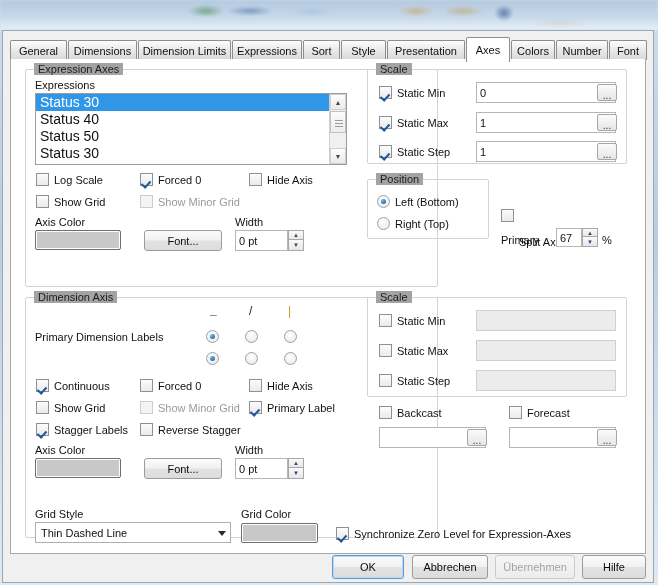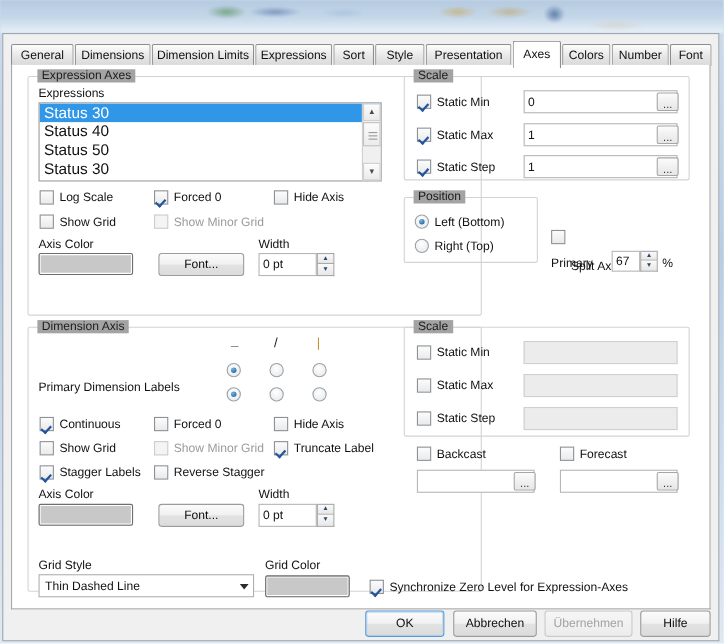--- a/index.html
+++ b/index.html
@@ -237,42 +237,42 @@
       <div class="lbl" style="left:591px;top:175px;">%</div>
 
       <div class="gbox" style="left:14px;top:238px;width:413px;height:241px;">
         <span class="gtitle">Dimension Axis</span>
       </div>
 
       <span class="hdrsym" style="left:199px;top:244px;font-weight:bold;">_</span>
       <span class="hdrsym" style="left:238px;top:245px;">/</span>
       <span class="hdrsym" style="left:277px;top:245px;color:#c8922e;">|</span>
 
-      <div class="lbl" style="left:24px;top:272px;margin-top:15px;">Primary Dimension Labels</div>
+      <div class="lbl" style="left:24px;top:272px;">Primary Dimension Labels</div>
       <div class="rb on" style="left:195px;top:271px;"></div>
       <div class="rb" style="left:234px;top:271px;"></div>
       <div class="rb" style="left:273px;top:271px;"></div>
 
       <div class="rb on" style="left:195px;top:293px;"></div>
       <div class="rb" style="left:234px;top:293px;"></div>
       <div class="rb" style="left:273px;top:293px;"></div>
 
       <div class="cb on" style="left:25px;top:320px;"></div>
       <div class="lbl" style="left:43px;top:321px;">Continuous</div>
       <div class="cb" style="left:129px;top:320px;"></div>
       <div class="lbl" style="left:147px;top:321px;">Forced 0</div>
       <div class="cb" style="left:238px;top:320px;"></div>
       <div class="lbl" style="left:256px;top:321px;">Hide Axis</div>
 
       <div class="cb" style="left:25px;top:342px;"></div>
       <div class="lbl" style="left:43px;top:343px;">Show Grid</div>
       <div class="cb dis" style="left:129px;top:342px;"></div>
       <div class="lbl dis" style="left:147px;top:343px;">Show Minor Grid</div>
       <div class="cb on" style="left:238px;top:342px;"></div>
-      <div class="lbl" style="left:256px;top:343px;">Truncate Label</div>
+      <div class="lbl" style="left:256px;top:343px;">Primary Label</div>
 
       <div class="cb on" style="left:25px;top:364px;"></div>
       <div class="lbl" style="left:43px;top:365px;">Stagger Labels</div>
       <div class="cb" style="left:129px;top:364px;"></div>
       <div class="lbl" style="left:147px;top:365px;">Reverse Stagger</div>
 
       <div class="lbl" style="left:24px;top:385px;">Axis Color</div>
       <div class="swatch" style="left:24px;top:399px;width:86px;height:20px;"></div>
       <div class="btn" style="left:133px;top:399px;width:78px;height:21px;">Font...</div>
 

